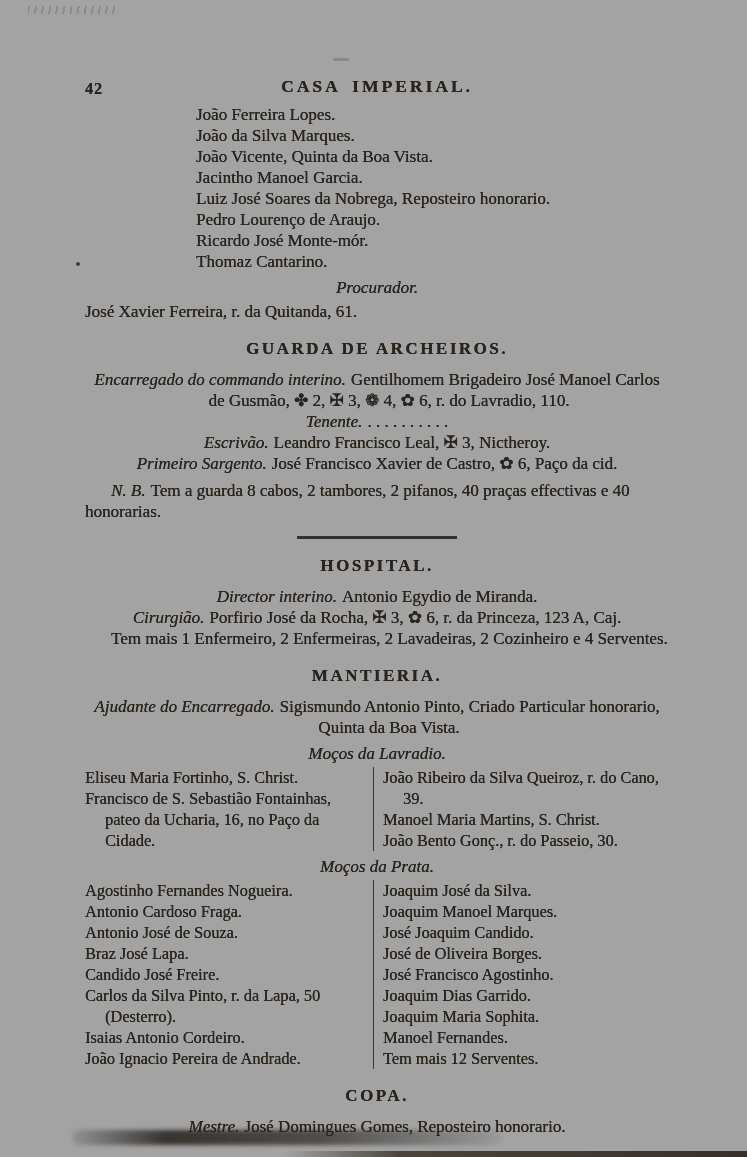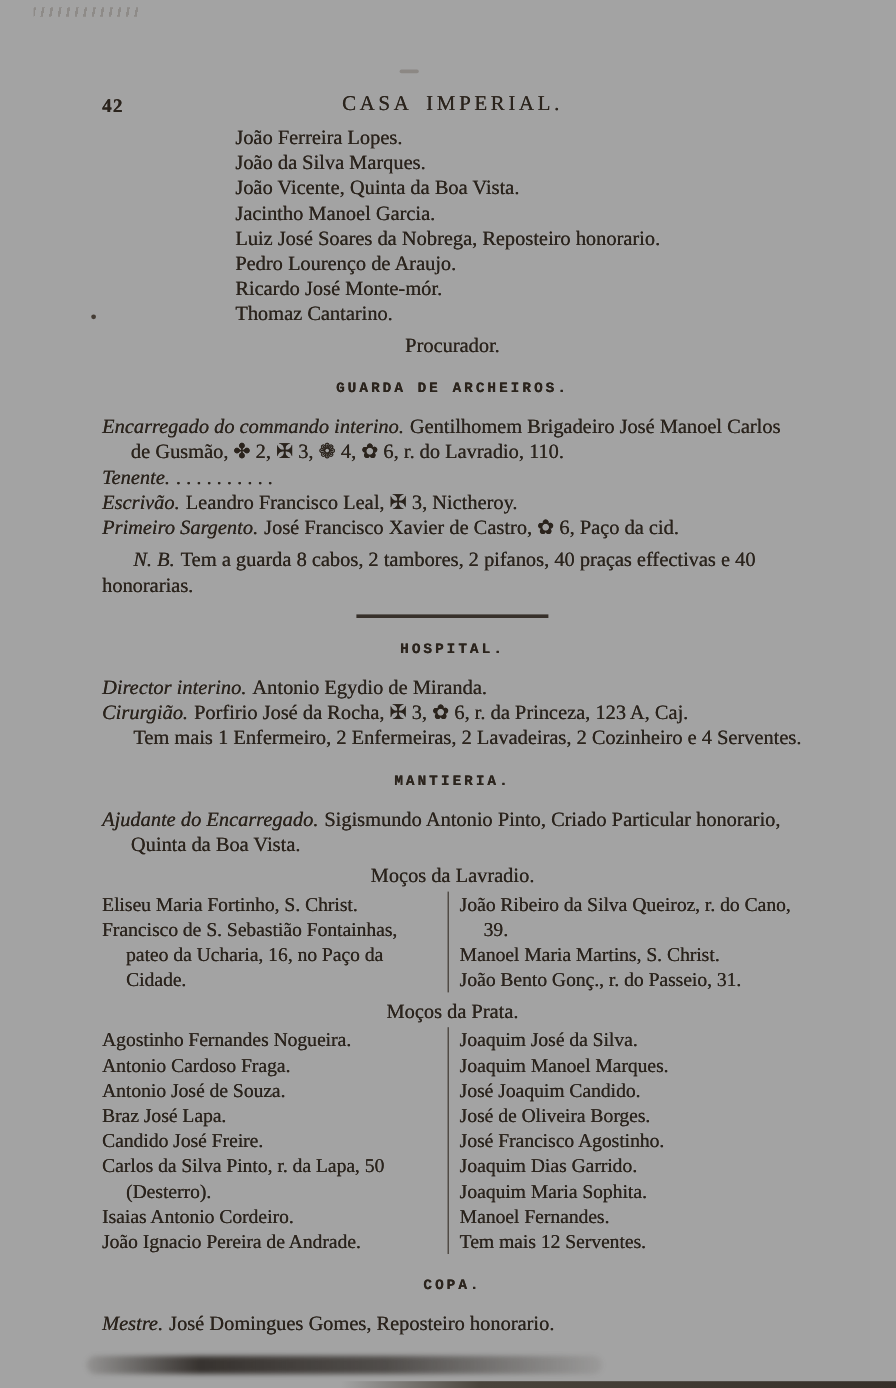--- a/index.html
+++ b/index.html
@@ -13,27 +13,27 @@
     color: #2b241d;
     font-family: "Liberation Serif", "DejaVu Serif", serif;
     font-size: 17px;
     line-height: 21px;
     padding: 76px 78px 30px 85px;
     overflow: hidden;
     text-shadow: 0.2px 0 0 currentColor;
   }
   .page-header { position: relative; height: 24px; margin-bottom: 4px; }
   .page-number { position: absolute; left: 0; top: 2px; font-weight: 700; font-size: 16px; letter-spacing: 1px; }
-  .running-title { text-align: center; font-size: 17.5px; font-weight: 400; letter-spacing: 3px; word-spacing: 5px; }
+  .running-title { text-align: center; font-size: 17.5px; font-weight: 700; letter-spacing: 3px; word-spacing: 5px; }
   .names { margin-left: 100px; }
   .name-line { line-height: 21px; margin-left: 11px; }
-  .italic-heading { text-align: center; margin: 5px 0 3px; }
-  .section-heading { text-align: center; font-size: 12px; font-weight: 600; letter-spacing: 2.5px; margin: 16px 0 10px; font-family: Liberation Mono, monospace; }
+  .italic-heading { text-align: center; font-style: italic; margin: 5px 0 3px; }
+  .section-heading { text-align: center; font-size: 17px; font-weight: 600; letter-spacing: 2.5px; margin: 16px 0 10px; }
   .entry { line-height: 21px; }
-  .hang { padding-left: 24px; text-indent: -24px; }
+  .hang { padding-left: 24px; text-indent: -24px; text-align: center; }
   .nb { text-indent: 26px; margin-top: 6px; }
   .cont { text-indent: 26px; }
   .lead { font-style: italic; margin-right: 5px; }
   .rule { width: 160px; height: 2.5px; background: #37302a; margin: 14px auto 10px; }
   .columns { display: flex; font-size: 16.3px; }
   .col-left { flex: 0 0 288px; padding-right: 5px; }
   .col-right { flex: 1; border-left: 1.5px solid #3c362f; padding-left: 9px; }
   .col-item { padding-left: 20px; text-indent: -20px; line-height: 21px; }
   
   .pencil-marks {
@@ -72,20 +72,21 @@
     <p class="name-line">João da Silva Marques.</p>
     <p class="name-line">João Vicente, Quinta da Boa Vista.</p>
     <p class="name-line">Jacintho Manoel Garcia.</p>
     <p class="name-line">Luiz José Soares da Nobrega, Reposteiro honorario.</p>
     <p class="name-line">Pedro Lourenço de Araujo.</p>
     <p class="name-line">Ricardo José Monte-mór.</p>
     <p class="name-line">Thomaz Cantarino.</p>
   </section>
 
   <p class="italic-heading">Procurador.</p>
+  <p class="entry">José Xavier Ferreira, r. da Quitanda, 61.</p>
 
   <h2 class="section-heading">GUARDA DE ARCHEIROS.</h2>
 
   <p class="entry hang">
     <span class="lead">Encarregado do commando interino.</span><span>Gentilhomem Brigadeiro José Manoel Carlos de Gusmão, ✤ 2, ✠ 3, ❁ 4, ✿ 6, r. do Lavradio, 110.</span>
   </p>
   <p class="entry hang">
     <span class="lead">Tenente.</span><span>. . . . . . . . . .</span>
   </p>
   <p class="entry hang">
@@ -120,21 +121,21 @@
   <p class="italic-heading">Moços da Lavradio.</p>
 
   <div class="columns">
     <div class="col-left">
       <p class="col-item">Eliseu Maria Fortinho, S. Christ.</p>
       <p class="col-item">Francisco de S. Sebastião Fontainhas, pateo da Ucharia, 16, no Paço da Cidade.</p>
     </div>
     <div class="col-right">
       <p class="col-item">João Ribeiro da Silva Queiroz, r. do Cano, 39.</p>
       <p class="col-item">Manoel Maria Martins, S. Christ.</p>
-      <p class="col-item">João Bento Gonç., r. do Passeio, 31.</p>
+      <p class="col-item">João Bento Gonç., r. do Passeio, 30.</p>
     </div>
   </div>
 
   <p class="italic-heading">Moços da Prata.</p>
 
   <div class="columns">
     <div class="col-left">
       <p class="col-item">Agostinho Fernandes Nogueira.</p>
       <p class="col-item">Antonio Cardoso Fraga.</p>
       <p class="col-item">Antonio José de Souza.</p>

